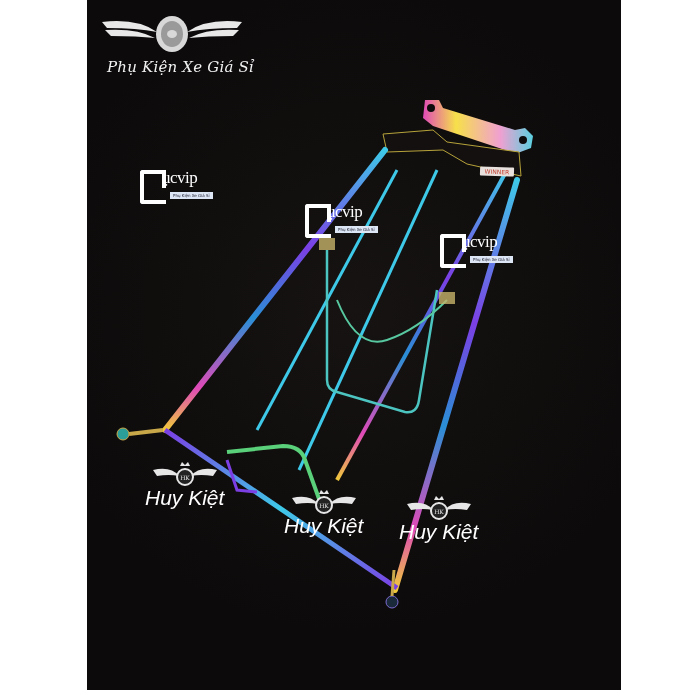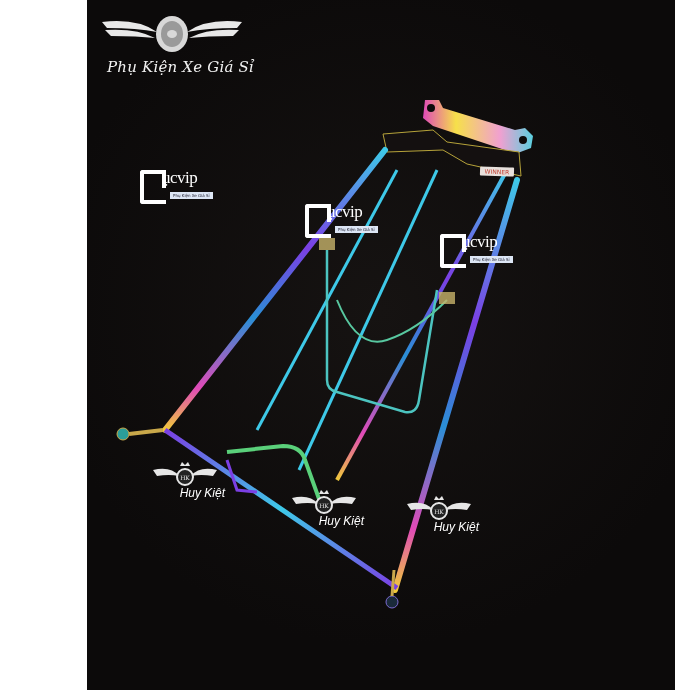--- a/index.html
+++ b/index.html
@@ -1,31 +1,31 @@
 <!DOCTYPE html>
 <html><head>
 <meta charset="utf-8">
 <style>
   html, body { margin:0; padding:0; background:#ffffff; }
   body { width:690px; height:690px; position:relative; overflow:hidden; font-family:"DejaVu Sans", sans-serif; }
-  .photo { position:absolute; left:87px; top:0; width:588px; height:690px; background:#0d0b0b;
+  .photo { position:absolute; left:87px; top:0; width:534px; height:690px; background:#0d0b0b;
     background-image: radial-gradient(circle at 50% 45%, #161312 0%, #0c0a0a 70%); overflow:hidden; }
   .photo svg.rack { position:absolute; left:0; top:0; width:516px; height:690px; }
   .logo-top { position:absolute; left:10px; top:14px; width:160px; height:70px; }
   .logo-top .brand-text { position:absolute; left:10px; top:44px; color:#f2f2f2; font-family:"DejaVu Serif", serif;
     font-style:italic; font-size:15px; letter-spacing:0.2px; white-space:nowrap; }
   .ucvip { position:absolute; height:36px; }
   .ucvip .box { position:absolute; left:0; top:2px; width:22px; height:26px; border:4px solid #fff; border-right:none; border-radius:3px 0 0 3px; }
   .ucvip .box:after { content:""; position:absolute; left:8px; top:-4px; width:10px; height:14px; border:4px solid #fff; border-left:none; border-bottom:none; }
   .ucvip .txt { position:absolute; left:22px; top:0; color:#fff; font-family:Liberation Serif, serif; font-size:17px; letter-spacing:-0.5px; }
   .ucvip .sub { position:absolute; left:30px; top:24px; background:#dde6f5; color:#223; font-size:4px; padding:1px 3px; white-space:nowrap; }
   .hk { position:absolute; width:80px; height:50px; text-align:center; }
   .hk svg { position:absolute; left:6px; top:0; }
   .hk .name { position:absolute; left:0; top:26px; width:80px; color:#fff; font-family:"Liberation Sans", sans-serif;
-    font-style:italic; font-size:12px; white-space:nowrap; text-align:right; }
+    font-style:italic; font-size:21px; white-space:nowrap; text-align:left; }
   .winner { position:absolute; left:393px; top:167px; width:34px; height:9px; background:#e8e0dc; color:#c0392b;
     font-size:6px; line-height:9px; text-align:center; transform:rotate(2deg); border-radius:1px; }
 </style>
 </head>
 <body>
 
 <div class="photo">
   <svg class="rack" viewBox="0 0 516 690">
     <defs>
       <linearGradient id="rb1" x1="0" y1="0" x2="0" y2="1">

